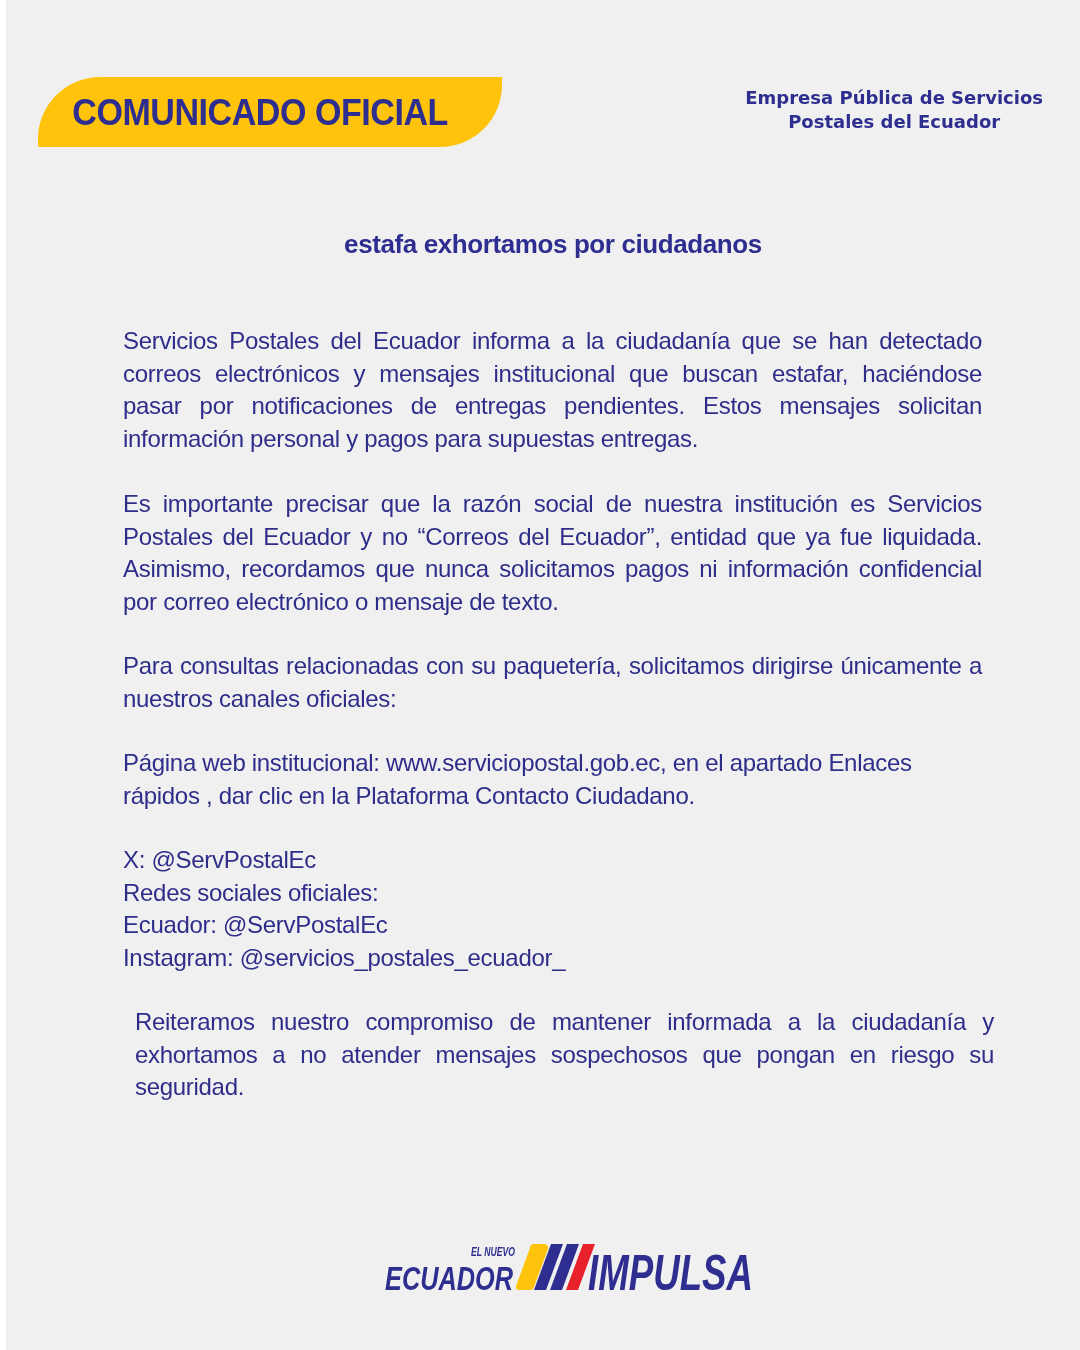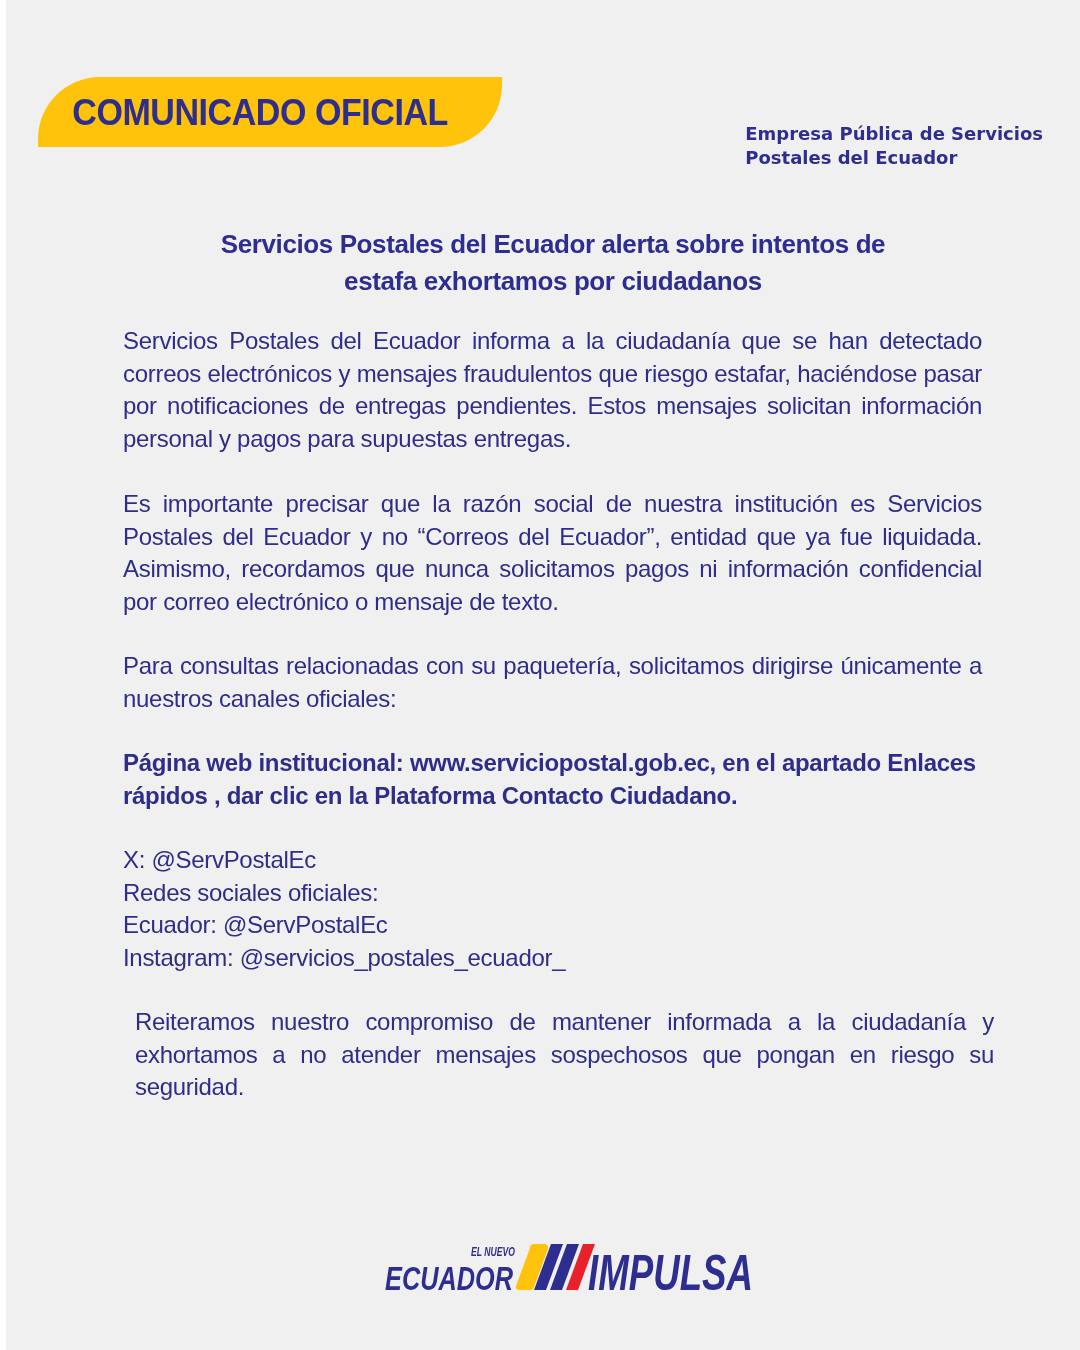--- a/index.html
+++ b/index.html
@@ -30,27 +30,26 @@
       font-size: 37px;
       letter-spacing: -0.5px;
       color: #2d2e8f;
       transform: scaleX(0.92);
       margin-left: -20px;
       margin-top: 2px;
     }
     .org {
       position: absolute;
       right: 37px; top: 86px;
-      text-align: left;
+      text-align: center;
       font-family: "DejaVu Sans", sans-serif;
       font-weight: 600;
       font-size: 18px;
       line-height: 24px;
       color: #2d2e8f;
-      margin-top: 36px;
     }
     .title {
       position: absolute;
       left: 117px; top: 226px;
       width: 860px;
       text-align: center;
       font-family: "Liberation Sans", sans-serif;
       font-weight: 700;
       font-size: 26px;
       line-height: 37px;
@@ -65,21 +64,21 @@
       font-size: 24px;
       line-height: 32.5px;
       color: #2e2d8a;
       text-align: justify;
       letter-spacing: -0.3px;
     }
     .body-block.left { text-align: left; }
     .p1 { top: 325px; }
     .p2 { top: 488px; }
     .p3 { top: 650px; }
-    .p4 { top: 747px; font-weight: bold; }
+    .p4 { top: 747px; }
     .p5 { top: 844px; }
     .p6 { top: 1006px; margin-left: 12px; }
     .link { color: #2e2d8a; text-decoration: none; }
 
     .logo {
       position: absolute;
       left: 377px; top: 1240px;
       width: 372px; height: 56px;
     }
     .logo svg { display: block; }
@@ -92,25 +91,24 @@
   <div class="badge">
     <span class="badge-text">COMUNICADO OFICIAL</span>
   </div>
 
   <div class="org">
     <div>Empresa Pública de Servicios</div>
     <div>Postales del Ecuador</div>
   </div>
 
   <div class="title">
-    <div>Servicios Postales del Ecuador alerta sobre intentos de</div>
     <div>estafa exhortamos por ciudadanos</div>
   </div>
 
-  <p class="body-block p1">Servicios Postales del Ecuador informa a la ciudadanía que se han detectado correos electrónicos y mensajes fraudulentos que riesgo estafar, haciéndose pasar por notificaciones de entregas pendientes. Estos mensajes solicitan información personal y pagos para supuestas entregas.</p>
+  <p class="body-block p1">Servicios Postales del Ecuador informa a la ciudadanía que se han detectado correos electrónicos y mensajes institucional que buscan estafar, haciéndose pasar por notificaciones de entregas pendientes. Estos mensajes solicitan información personal y pagos para supuestas entregas.</p>
   <p class="body-block p3">Para consultas relacionadas con su paquetería, solicitamos dirigirse únicamente a nuestros canales oficiales:</p>
   <p class="body-block p2">Es importante precisar que la razón social de nuestra institución es Servicios Postales del Ecuador y no “Correos del Ecuador”, entidad que ya fue liquidada. Asimismo, recordamos que nunca solicitamos pagos ni información confidencial por correo electrónico o mensaje de texto.</p>
 
   <p class="body-block left p4"><span>Página web institucional: </span><a class="link">www.serviciopostal.gob.ec</a><span>, en el apartado Enlaces rápidos , dar clic en la Plataforma Contacto Ciudadano.</span></p>
 
   <div class="body-block left p5">
     <div>X: @ServPostalEc</div>
     <div>Redes sociales oficiales:</div>
     <div>Ecuador: @ServPostalEc</div>
     <div>Instagram: @servicios_postales_ecuador_</div>

